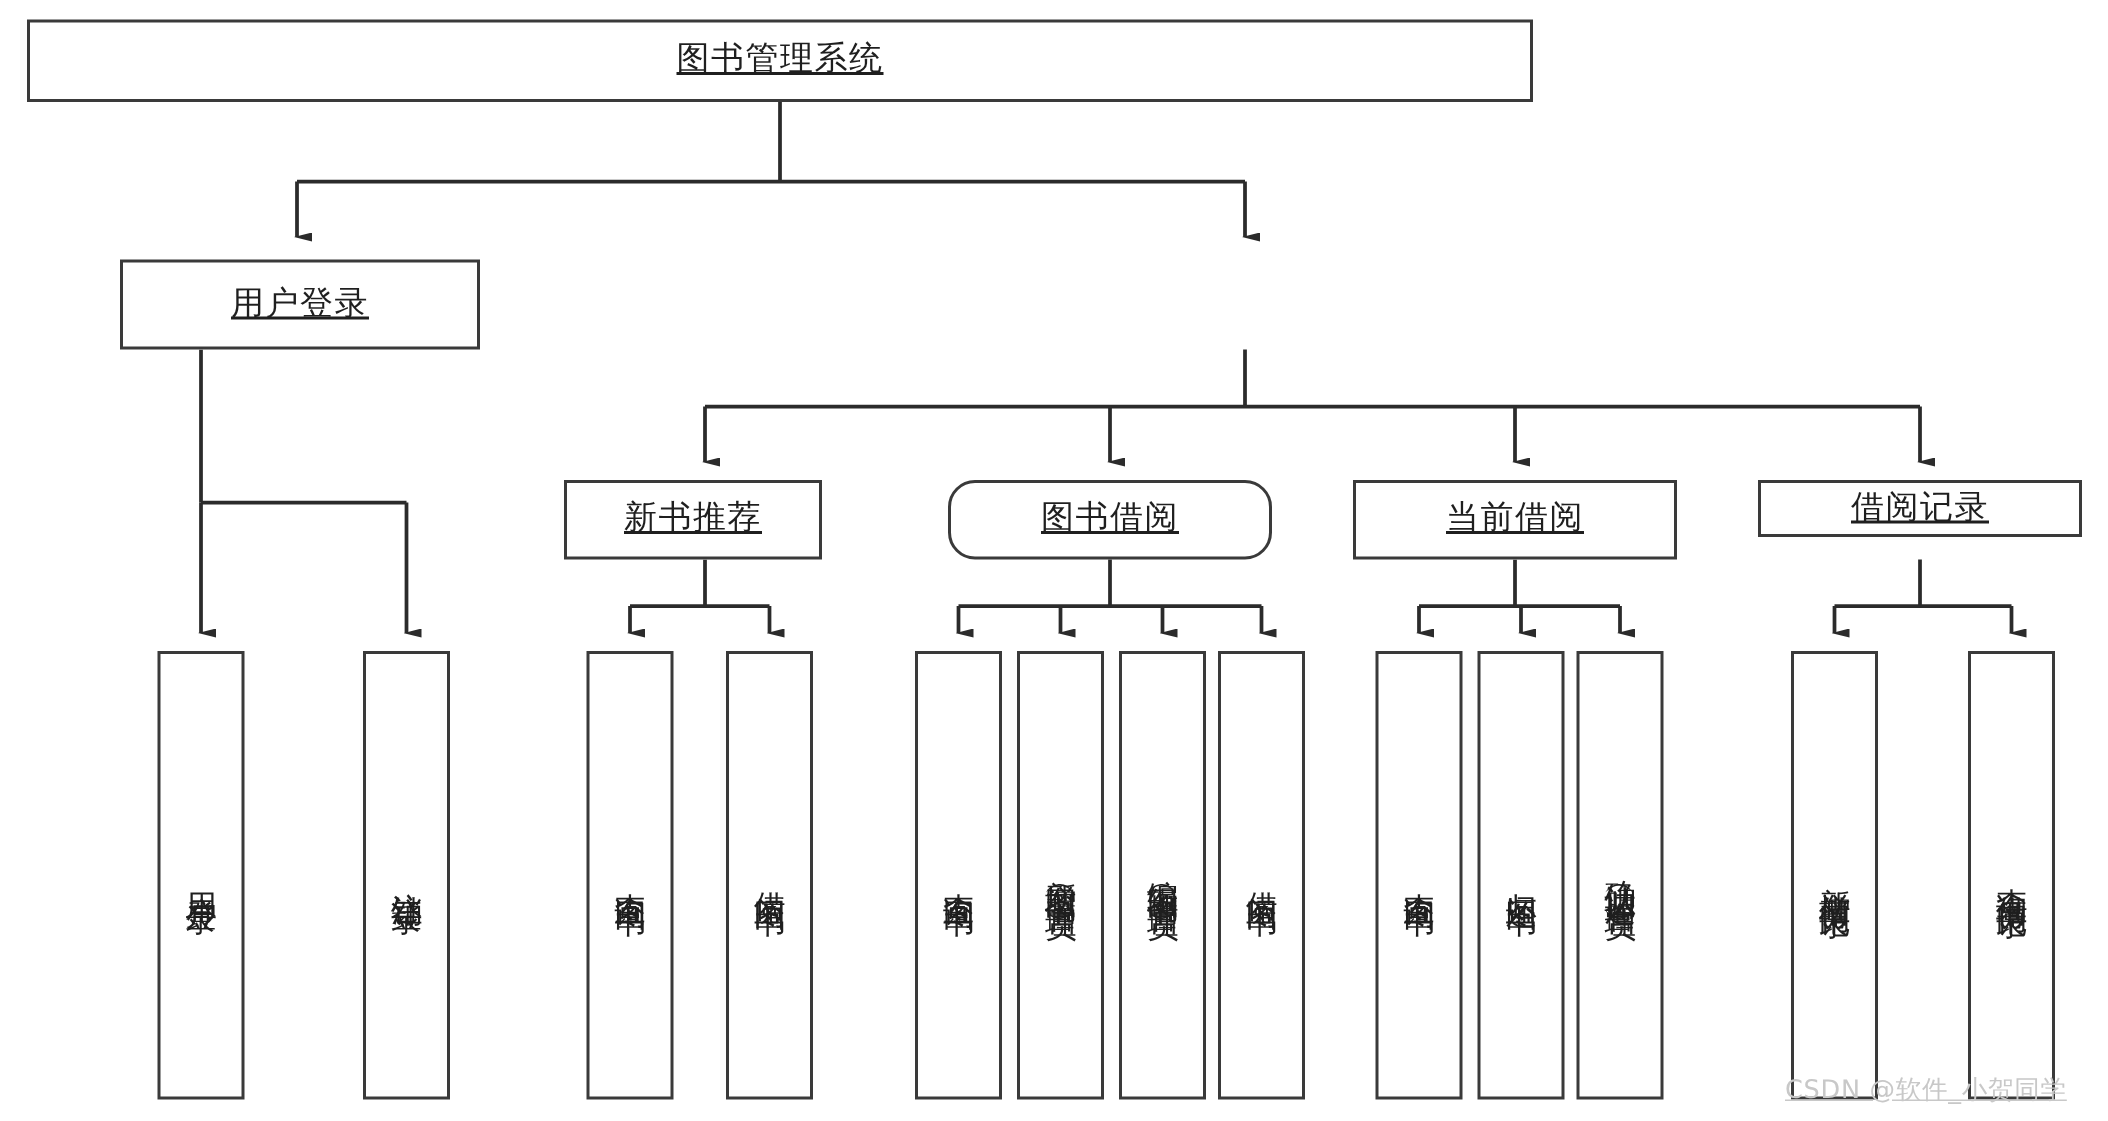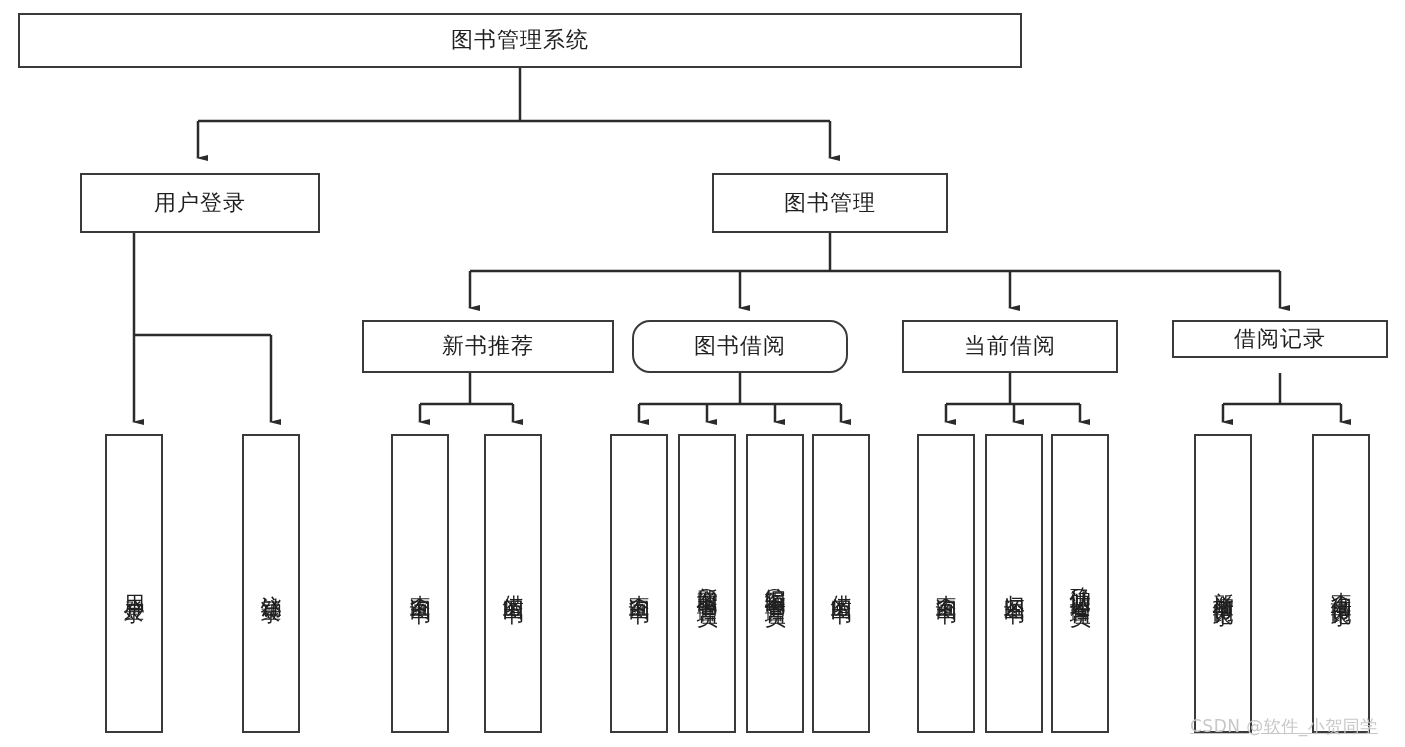--- a/index.html
+++ b/index.html
@@ -32,20 +32,21 @@
     background: #ffffff;
     display: flex;
     align-items: center;
     justify-content: center;
     color: #1f1f1f;
   }
   .node.horiz {
     font-size: 22px;
     letter-spacing: 1px;
     line-height: 1.2;
+    text-decoration: underline;
   }
   .node.vert {
     writing-mode: vertical-rl;
     text-orientation: upright;
     font-size: 21px;
     line-height: 1.35;
     letter-spacing: 3px;
     padding: 6px 0;
     align-items: center;
     justify-content: center;
@@ -121,25 +122,22 @@
     </g>
   </svg>
 
   <div class="node horiz" style="left:18px; top:13px; width:1004px; height:55px;">
     <span>图书管理系统</span>
   </div>
 
   <div class="node horiz" style="left:80px; top:173px; width:240px; height:60px;">
     <span>用户登录</span>
   </div>
-  <div class="node horiz" style="left:712px; top:173px; width:236px; height:60px;">
-    <span>图书管理</span>
-  </div>
 
-  <div class="node horiz" style="left:362px; top:320px; width:252px; height:53px;">
+  <div class="node horiz" style="left:376px; top:320px; width:172px; height:53px;">
     <span>新书推荐</span>
   </div>
   <div class="node horiz" style="left:632px; top:320px; width:216px; height:53px;border-radius:18px;">
     <span>图书借阅</span>
   </div>
   <div class="node horiz" style="left:902px; top:320px; width:216px; height:53px;">
     <span>当前借阅</span>
   </div>
   <div class="node horiz" style="left:1172px; top:320px; width:216px; height:38px;">
     <span>借阅记录</span>

